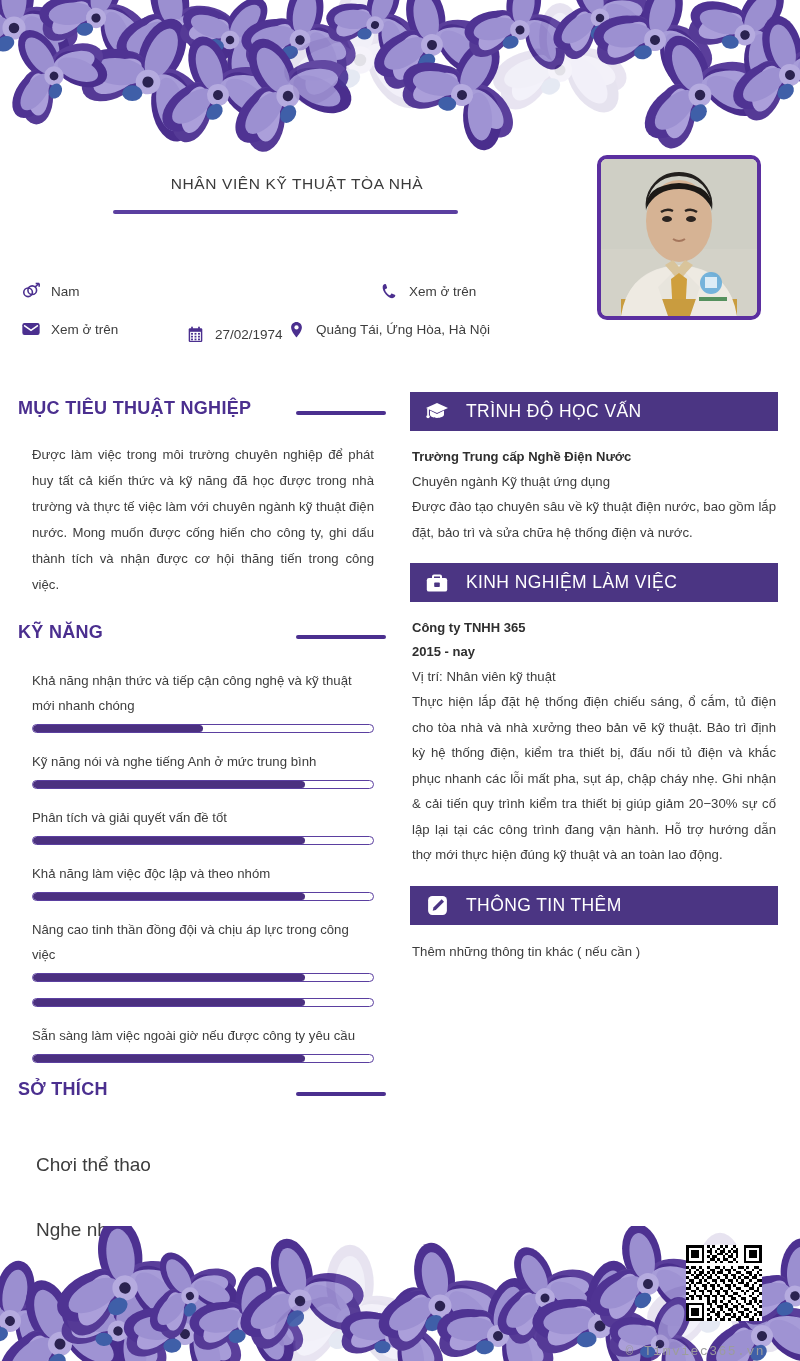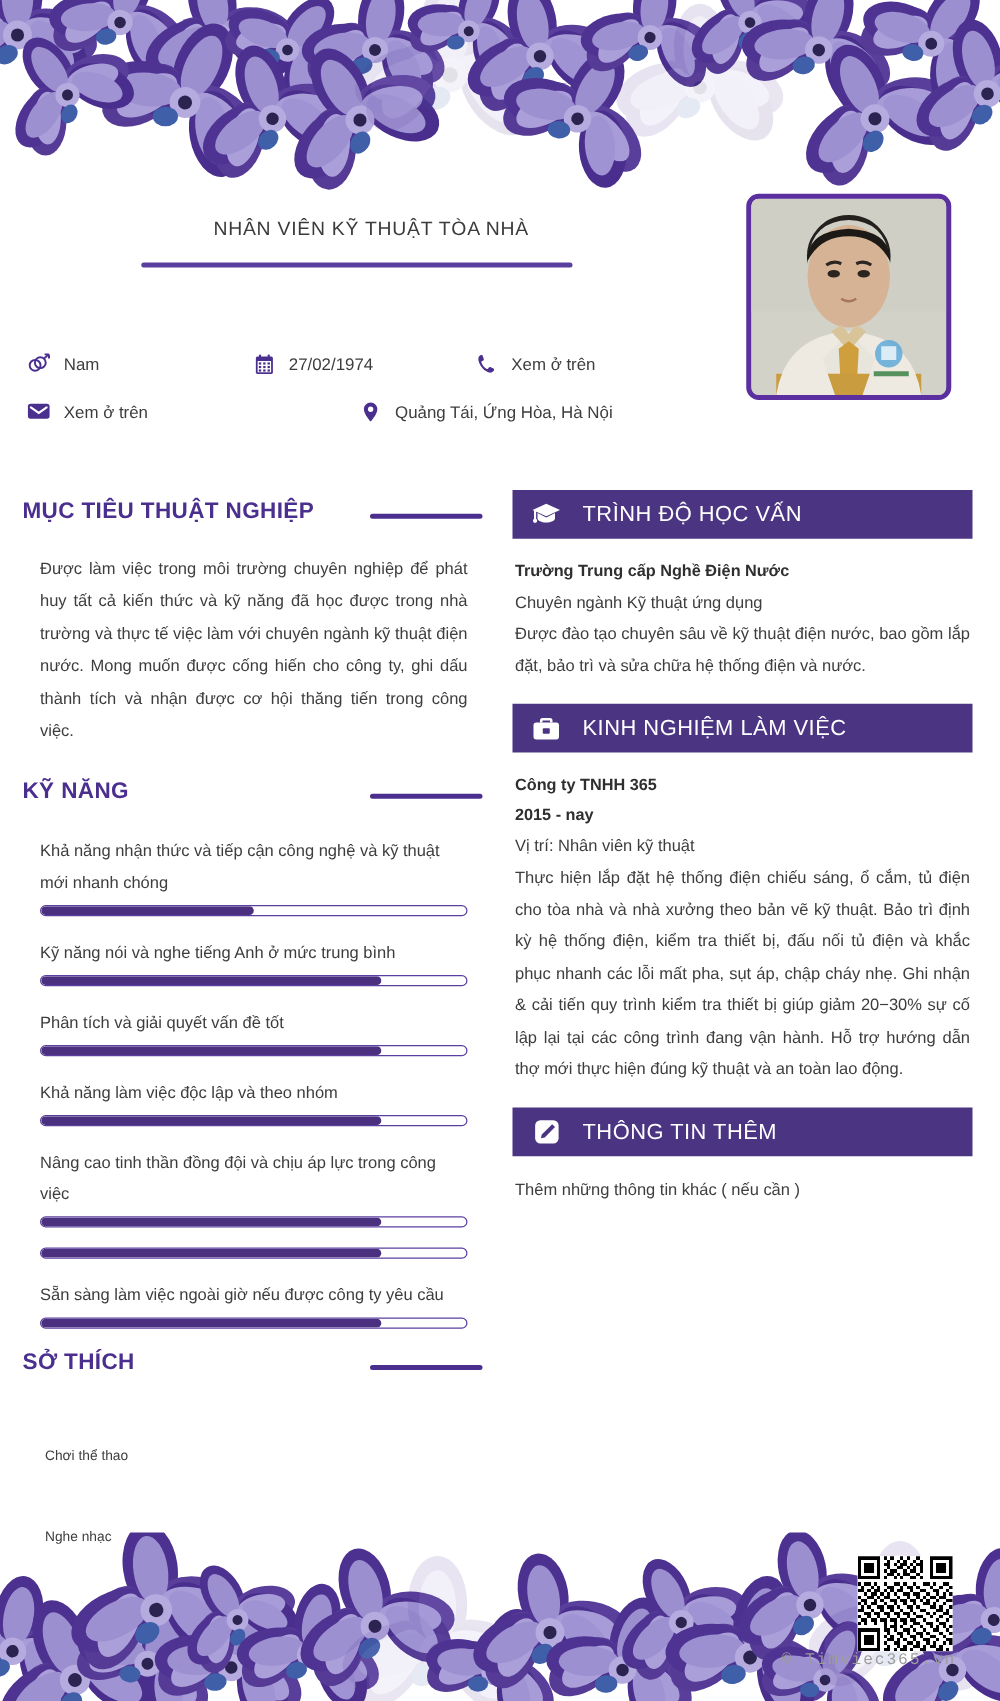--- a/index.html
+++ b/index.html
@@ -77,21 +77,21 @@
   .skill-label { font-size: 13.2px; line-height: 25px; color: #3d3d3d; }
   .bar-track {
     margin-top: 6px; height: 9px; width: 100%;
     border: 1px solid #5b3fa0; border-radius: 6px; background: #fff;
     position: relative; overflow: hidden;
   }
   .bar-fill { position: absolute; left: 0; top: 0; bottom: 0;
               background: #4b3080; border-radius: 6px; }
 
   .hobbies { margin: 12px 14px 0 18px; }
-  .hobby { font-size: 11px; line-height: 26px; color: #3d3d3d; margin-top: 39px; }
+  .hobby { font-size: 19px; line-height: 26px; color: #3d3d3d; margin-top: 39px; }
 
   
   .rsec-head {
     display: flex; align-items: center; gap: 16px;
     background: #4b3583; height: 39px; padding-left: 14px;
     margin-bottom: 14px;
   }
   .rsec-icon {
     width: 26px; height: 26px; flex: none;
     display: flex; align-items: center; justify-content: center; color: #fff;
@@ -103,21 +103,21 @@
   .r-line { font-size: 13.2px; color: #3d3d3d; line-height: 25px; }
   .r-para { font-size: 13.2px; color: #3d3d3d; line-height: 25.5px; text-align: justify; }
   .r-block { margin: 0 2px 18px 2px; }
 
   
   .qr {
     position: absolute; right: 38px; bottom: 40px;
     width: 76px; height: 76px; background: #fff;
   }
   .wm {
-    position: absolute; right: 35px; bottom: 26px;
+    position: absolute; right: 35px; bottom: 2px;
     font-family: "Liberation Mono", "DejaVu Sans Mono", monospace;
     font-size: 13px; color: #9c9c9c; letter-spacing: 1.5px;
   }
 </style>
 </head>
 <body>
 
 <div class="page">
 
   <div class="floral floral-top">
@@ -210,21 +210,21 @@
               <circle cx="8.5" cy="13.5" r="5.2"></circle>
               <circle cx="13.5" cy="11" r="5.2"></circle>
               <line x1="16.8" y1="7.3" x2="21.5" y2="3"></line>
               <line x1="17.6" y1="3" x2="21.8" y2="3"></line>
               <line x1="21.8" y1="3" x2="21.8" y2="7"></line>
             </svg>
           </span>
           <span class="tx">Nam</span>
         </div>
 
-        <div class="c-item" style="left:200px;">
+        <div class="c-item" style="left:184px;margin-top:43px;">
           <span class="ic">
             <svg width="19" height="19" viewBox="0 0 24 24" fill="currentColor">
               <path d="M5 4h14a1.6 1.6 0 0 1 1.6 1.6V20A1.6 1.6 0 0 1 19 21.6H5A1.6 1.6 0 0 1 3.4 20V5.6A1.6 1.6 0 0 1 5 4z"></path>
               <rect x="5.2" y="8.6" width="13.6" height="11.4" fill="#fff"></rect>
               <g fill="#4b2f8f">
                 <rect x="6.4" y="10" width="2.4" height="2.2"></rect>
                   <rect x="10.8" y="10" width="2.4" height="2.2"></rect>
                 <rect x="15.2" y="10" width="2.4" height="2.2"></rect>
                 <rect x="6.4" y="13.6" width="2.4" height="2.2"></rect>
                   <rect x="10.8" y="13.6" width="2.4" height="2.2"></rect>

